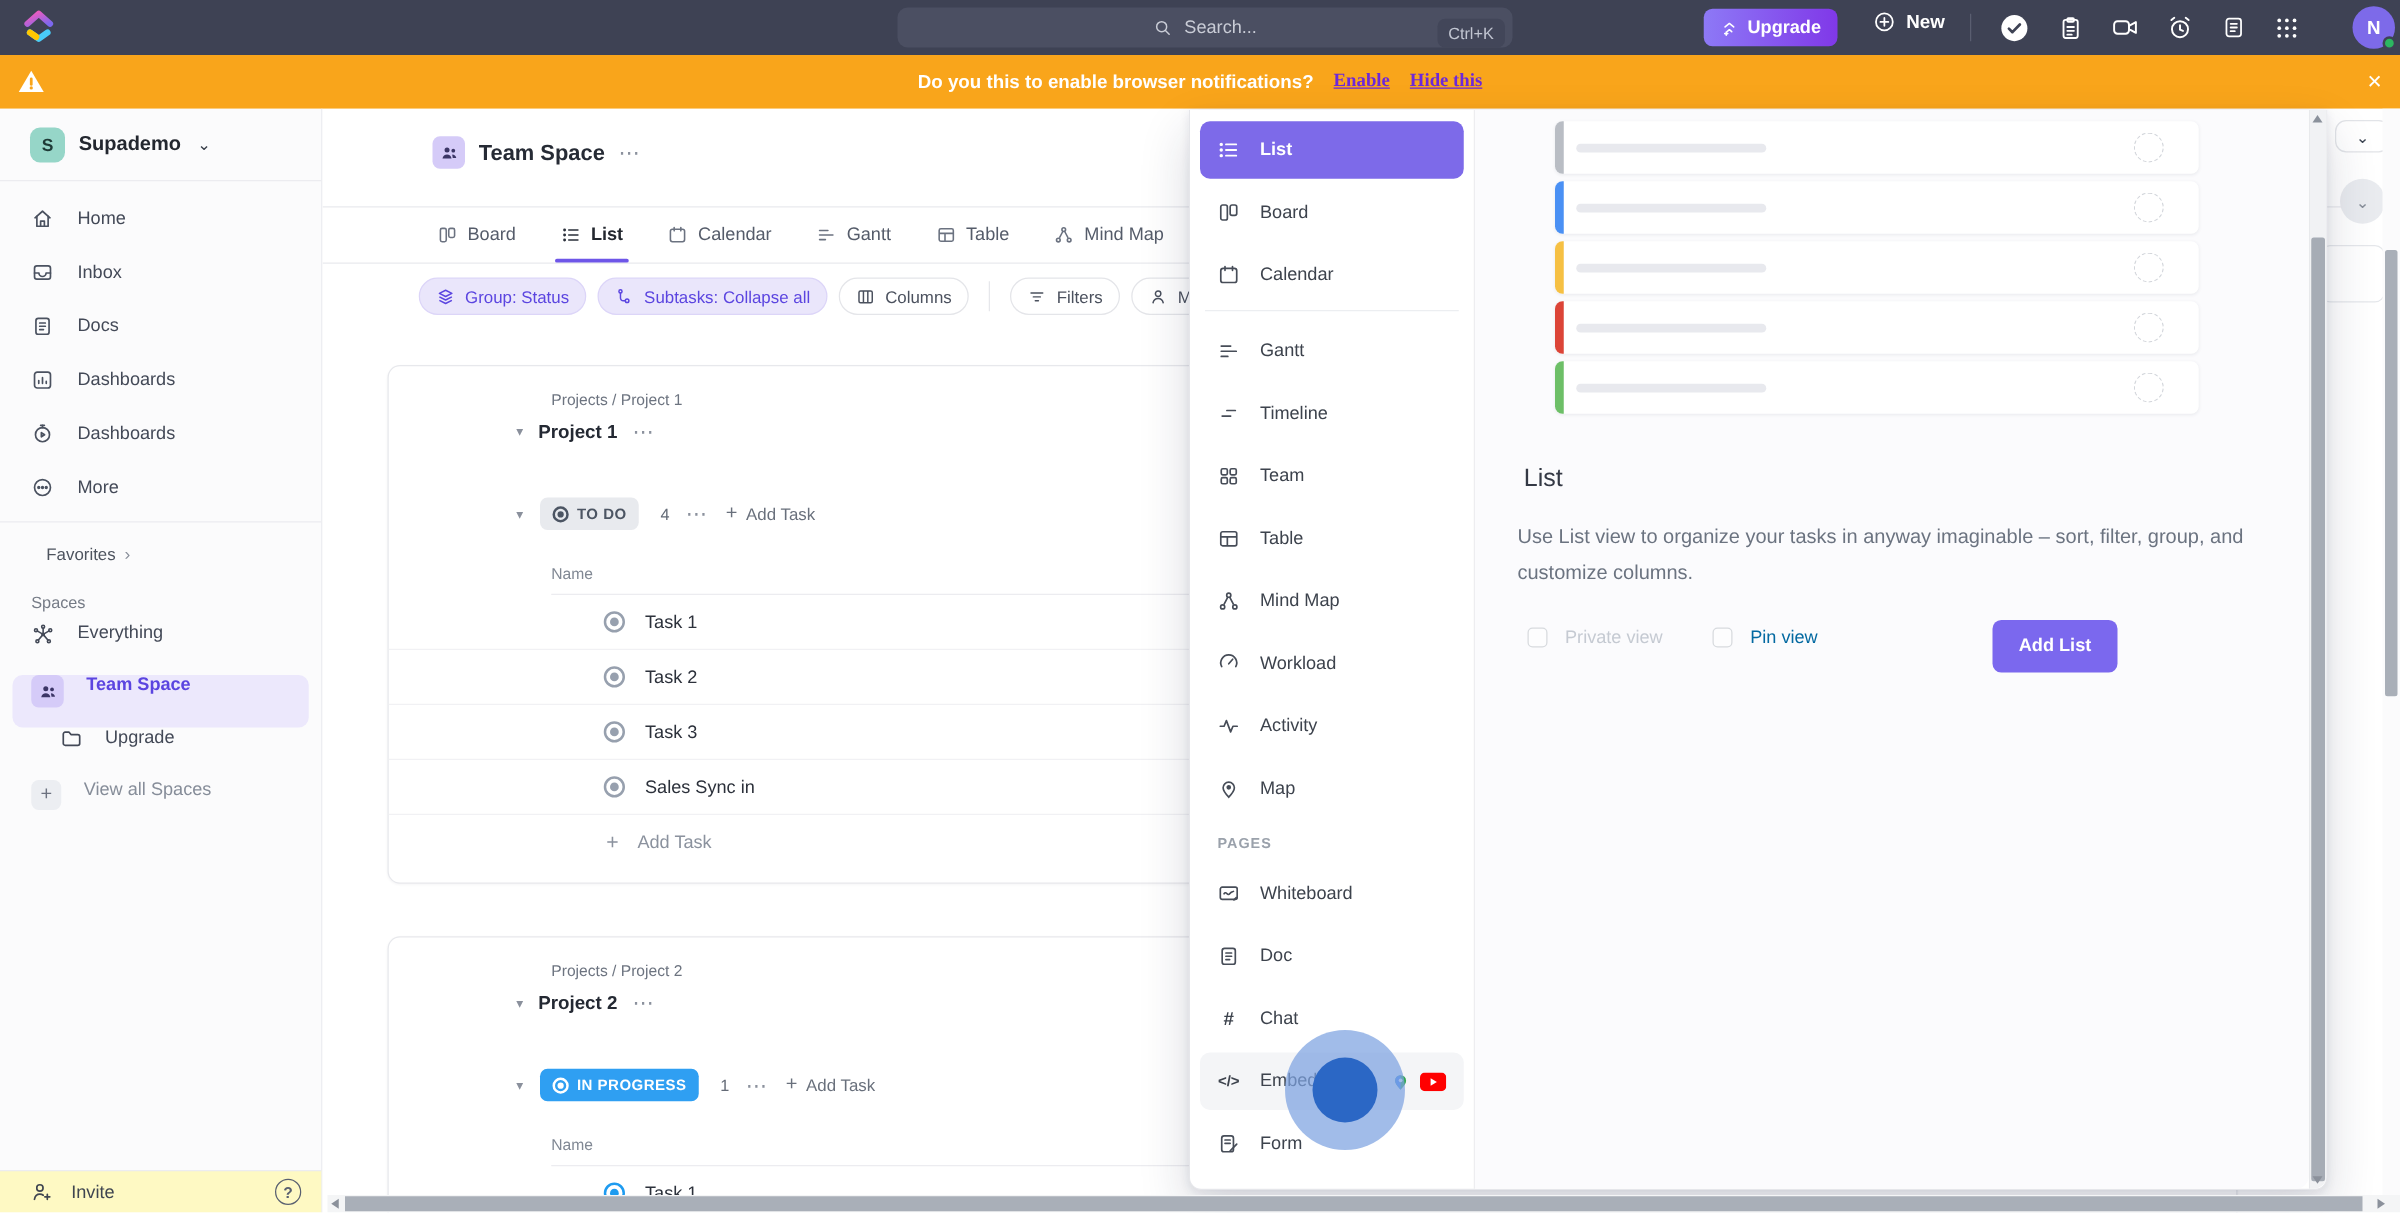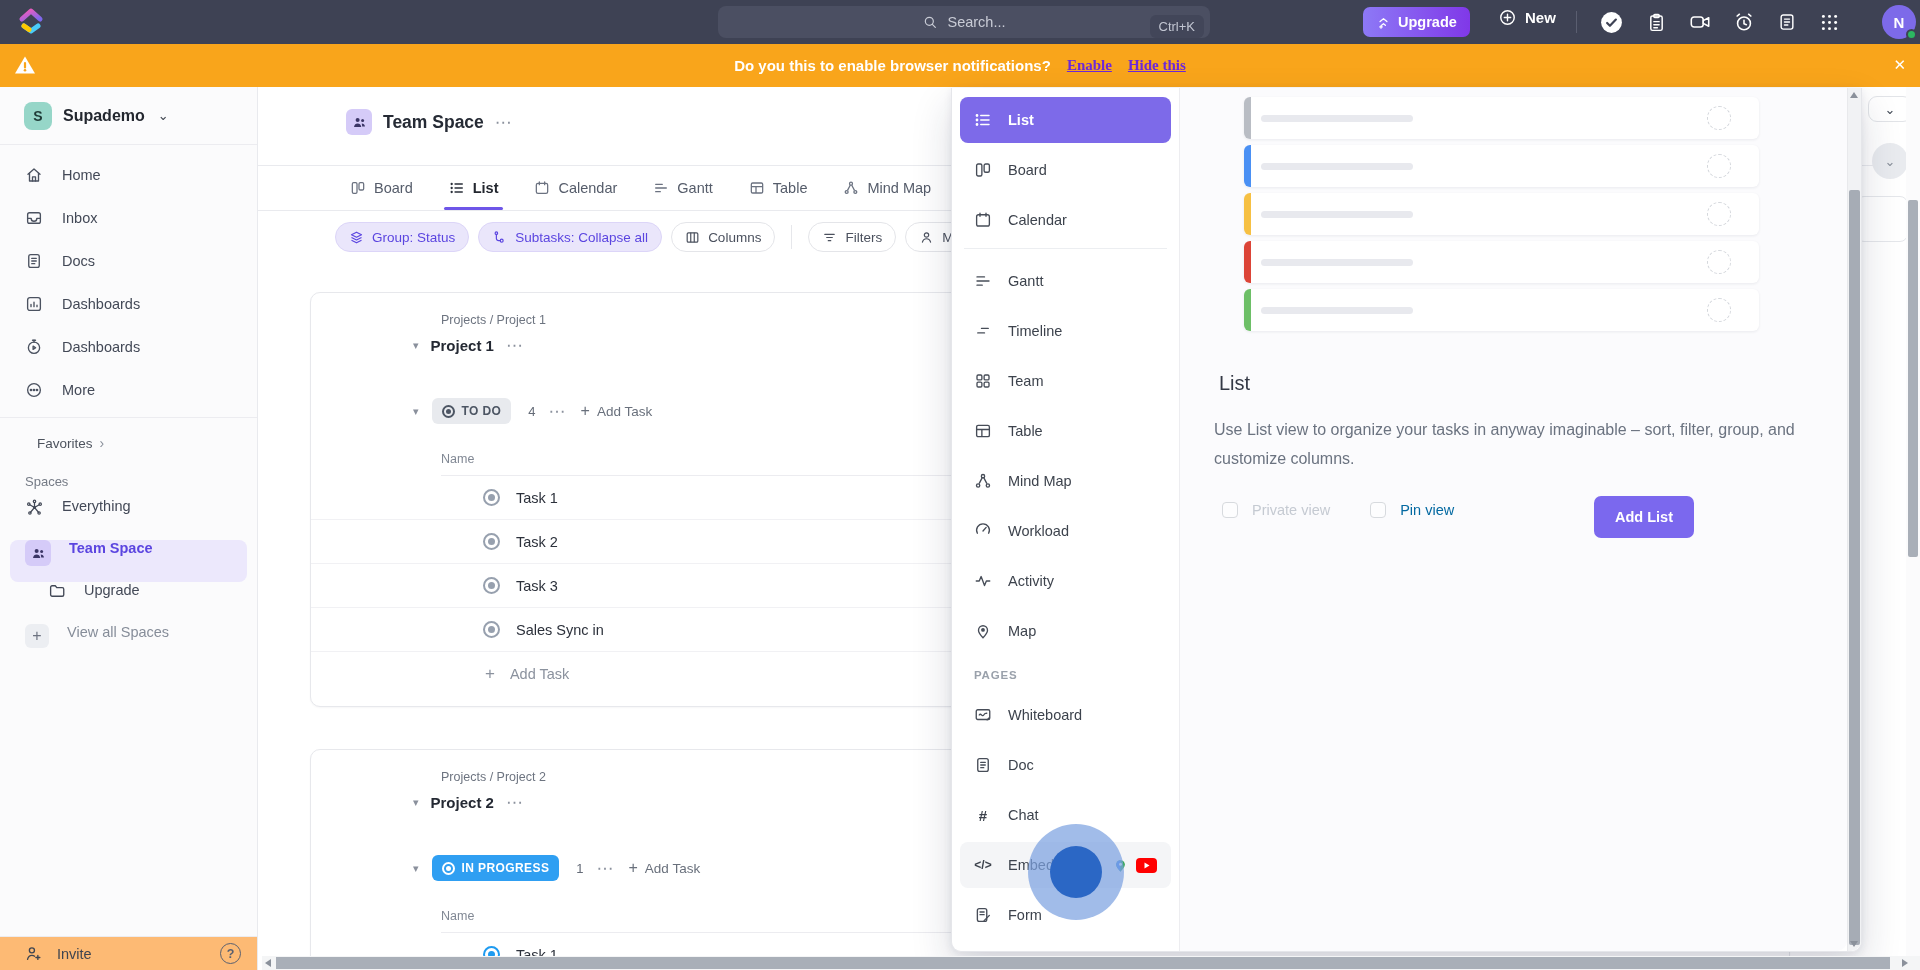--- a/index.html
+++ b/index.html
@@ -41,21 +41,21 @@
   .side-div { border-bottom:1px solid #ececf0; margin-top:4px; }
   .fav-row { margin-top:8px; height:34px; display:flex; align-items:center; padding-left:37px; gap:7px; font-size:13.5px; color:#4d535e; cursor:pointer; }
   .fav-row .chev { color:#8a909b; font-size:14px; }
   .spaces-label { height:34px; display:flex; align-items:center; padding-left:25px; font-size:13px; color:#757b86; margin-top:4px; }
   .space-item { height:42px; display:flex; align-items:flex-start; padding-left:25px; gap:18px; font-size:14.5px; color:#434957; cursor:pointer; }
   .space-active { margin:0 10px; padding-left:15px; background:#ece8fc; border-radius:8px; color:#5b45e0; font-weight:700; }
   .space-chip { width:26px; height:26px; border-radius:6px; background:#d5cbf8; color:#3b3566; display:flex; align-items:center; justify-content:center; }
   .space-sub { padding-left:48px; }
   .plus-chip { width:24px; height:24px; border-radius:6px; background:#eceef2; color:#6c7280; display:flex; align-items:center; justify-content:center; font-size:16px; }
   .view-all { color:#868d99; }
-  .side-foot { position:absolute; left:0; right:0; bottom:0; height:34px; border-top:1px solid #ececf0; display:flex; align-items:center; padding:0 16px 0 24px; gap:14px; background:#fdba74; }
+  .side-foot { position:absolute; left:0; right:0; bottom:0; height:34px; border-top:1px solid #ececf0; display:flex; align-items:center; padding:0 16px 0 24px; gap:14px; background:#fef9c3; }
   .side-foot .lbl { font-size:14.5px; color:#3f4550; }
   .help-circle { margin-left:auto; width:21px; height:21px; border:1.5px solid #596070; border-radius:50%; color:#596070; font-size:12.5px; font-weight:700; display:flex; align-items:center; justify-content:center; cursor:pointer; }
 
   
   .content { position:relative; flex:1; overflow:hidden; background:#fff; }
   .c-header { height:79px; border-bottom:1px solid #e9eaee; display:flex; align-items:flex-start; padding:22px 0 0 88px; }
   .title-row { display:flex; align-items:center; gap:11px; }
   .title-chip { width:26px; height:26px; border-radius:6px; background:#d5cbf8; color:#3b3566; display:flex; align-items:center; justify-content:center; }
   .c-title { font-size:17.5px; font-weight:700; color:#262b35; }
   .dots { color:#8b919d; font-size:17px; letter-spacing:2px; cursor:pointer; }

